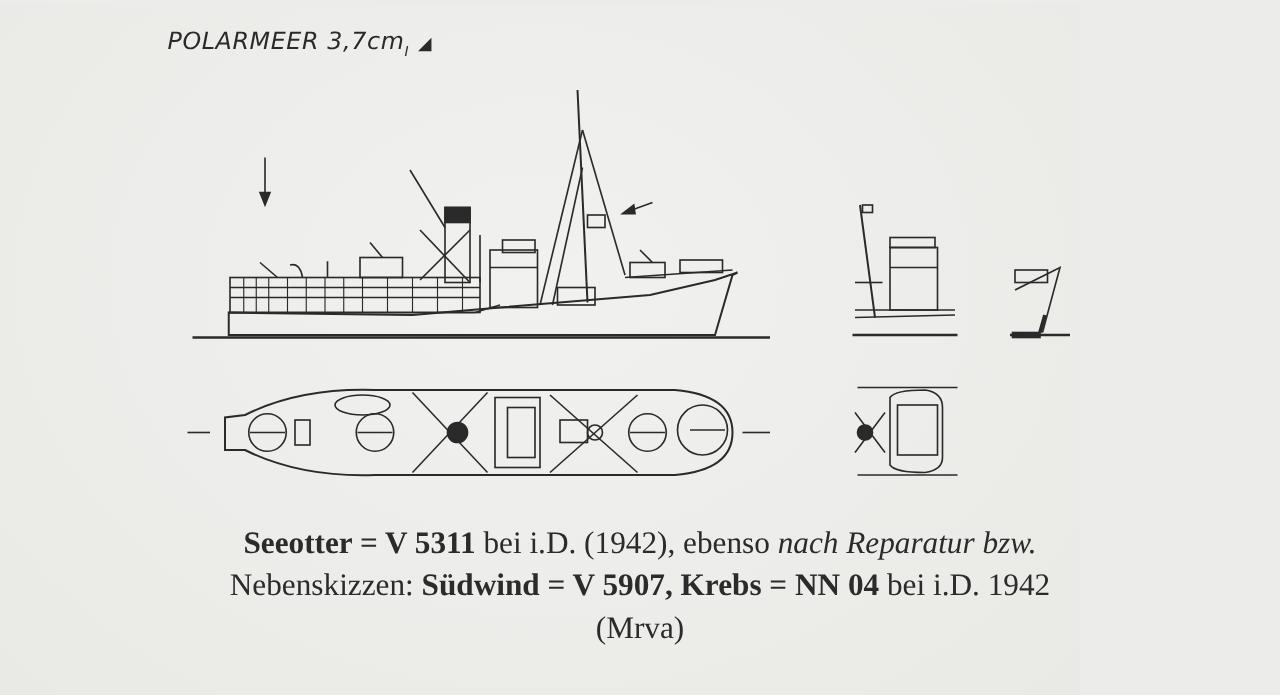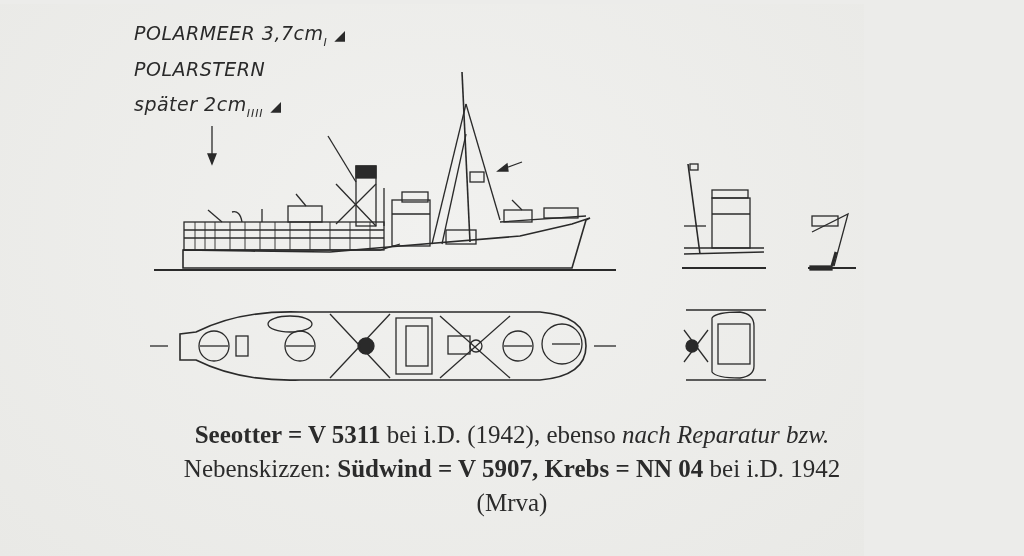--- a/index.html
+++ b/index.html
@@ -37,25 +37,20 @@
     .caption i { font-style: italic; }
     .caption .line { display: block; white-space: nowrap; }
   </style>
 </head>
 <body>
 
 <div class="page">
 
   <div class="hand" style="left:134px; top:18px;">
     <span>POLARMEER 3,7cm</span><span class="sub">I</span>
-    <span style="font-style:normal;font-size:14px;">◢</span>
-  </div>
-  <div class="hand" style="left:134px; top:54px;">POLARSTERN</div>
-  <div class="hand" style="left:134px; top:89px;">
-    <span>später 2cm</span><span class="sub">IIII</span>
     <span style="font-style:normal;font-size:14px;">◢</span>
   </div>
 
   <svg class="drawing" width="1024" height="410" viewBox="0 0 1024 410" fill="none" stroke="#2a2a2a" stroke-width="1.3">
 
     <g>
       <line x1="212" y1="122" x2="212" y2="158"></line>
       <path d="M208 150 L212 160 L216 150 Z" fill="#2a2a2a"></path>
     </g>
 

